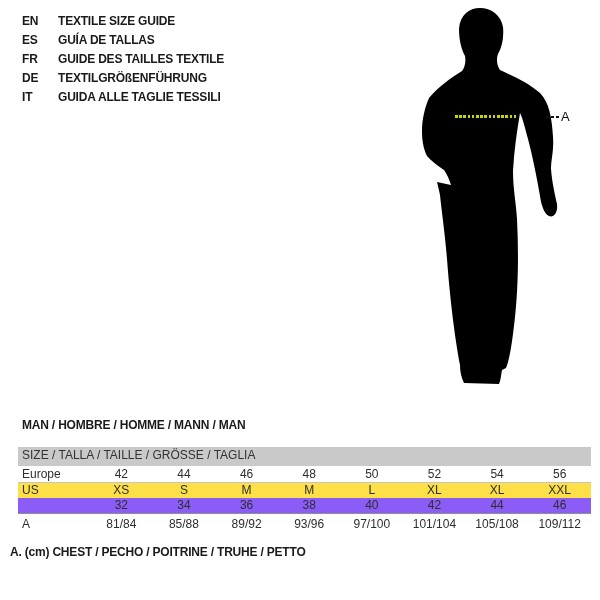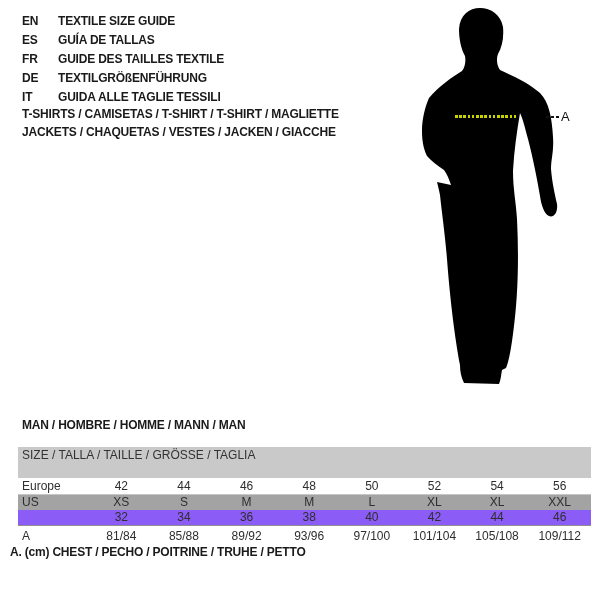--- a/index.html
+++ b/index.html
@@ -21,26 +21,26 @@
   }
   .chest-dashes{
     position:absolute;left:546px;top:116px;width:14px;height:2px;z-index:3;
     background:repeating-linear-gradient(90deg,#111 0 3px,transparent 3px 5.2px);
   }
   .measure-label{position:absolute;left:561px;top:109px;font-size:13px;font-weight:500;color:#111;z-index:3;}
   
   .section-heading{position:absolute;left:22px;top:418px;font-size:12px;font-weight:bold;letter-spacing:-0.2px;text-align:center;}
   
   .size-table{position:absolute;left:18px;top:447px;width:573px;font-size:12px;color:#2e2e2e;}
-  .t-header{height:31px;line-height:16px;background:#c9c9c9;color:#333;padding-left:4px;}
+  .t-header{height:19px;line-height:16px;background:#c9c9c9;color:#333;padding-left:4px;}
   .t-row{display:flex;align-items:center;justify-content:center;}
   .t-row .lbl{flex:0 0 68px;padding-left:4px;}
   .t-row .val{flex:1 1 0;text-align:center;}
   .row-europe{height:16px;line-height:16px;border-bottom:1px solid #c6c6c6;}
-  .row-us{height:15px;line-height:15px;background:#a3a3a3;}
+  .row-us{height:15px;line-height:15px;background:#fde047;}
   .row-usnum{height:15px;line-height:15px;background:#8b5cf6;border-bottom:1px solid #8f8f8f;}
   .row-a{height:20px;line-height:20px;}
   
   .footnote{position:absolute;left:10px;top:545px;font-size:12px;font-weight:bold;letter-spacing:-0.2px;}
 </style>
 </head>
 <body>
 
 <div class="canvas">
 
@@ -60,24 +60,20 @@
     <div class="lang-row">
       <span class="lang-code">DE</span>
       <span class="lang-label">TEXTILGRÖßENFÜHRUNG</span>
     </div>
     <div class="lang-row">
       <span class="lang-code">IT</span>
       <span class="lang-label">GUIDA ALLE TAGLIE TESSILI</span>
     </div>
   </div>
 
-  <div class="cat-block">
-    <div>T-SHIRTS / CAMISETAS / T-SHIRT / T-SHIRT / MAGLIETTE</div>
-    <div>JACKETS / CHAQUETAS / VESTES / JACKEN / GIACCHE</div>
-  </div>
 
   <svg class="fig-svg" viewBox="415 0 150 395" aria-hidden="true">
     <path fill="#000000" d="
       M480,8
       C491,8 501,15 503,27
       C504,38 502,47 498,54
       C496,59 497,66 500,70
       C513,76 529,83 540,93
       C549,102 552,118 553,137
       C554,151 551,159 551,169

